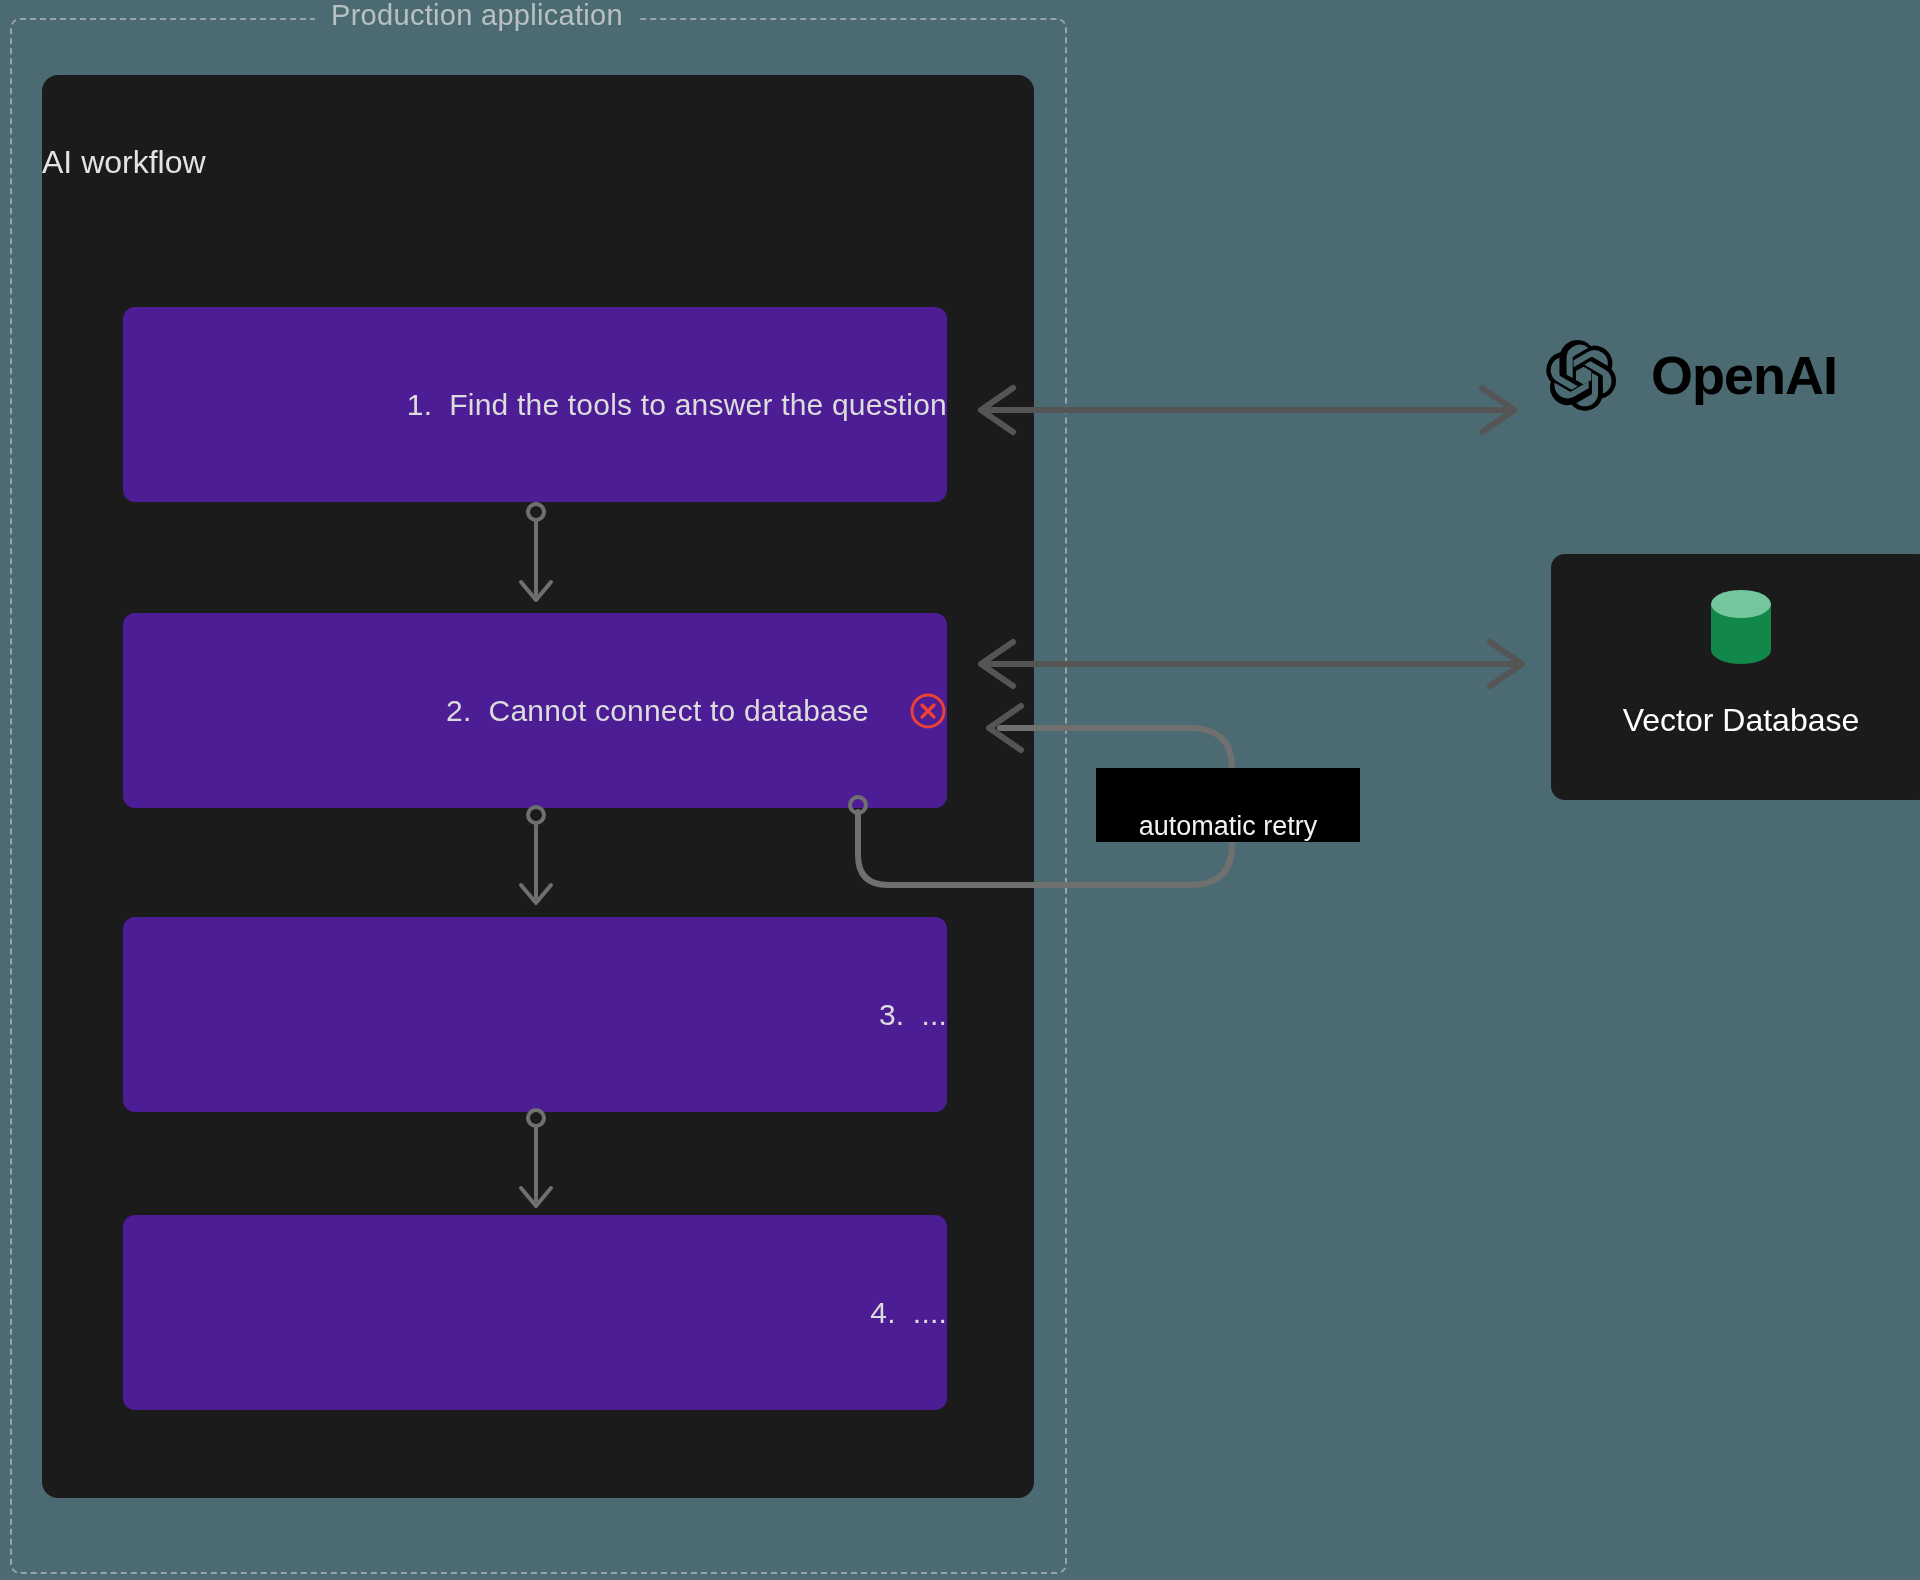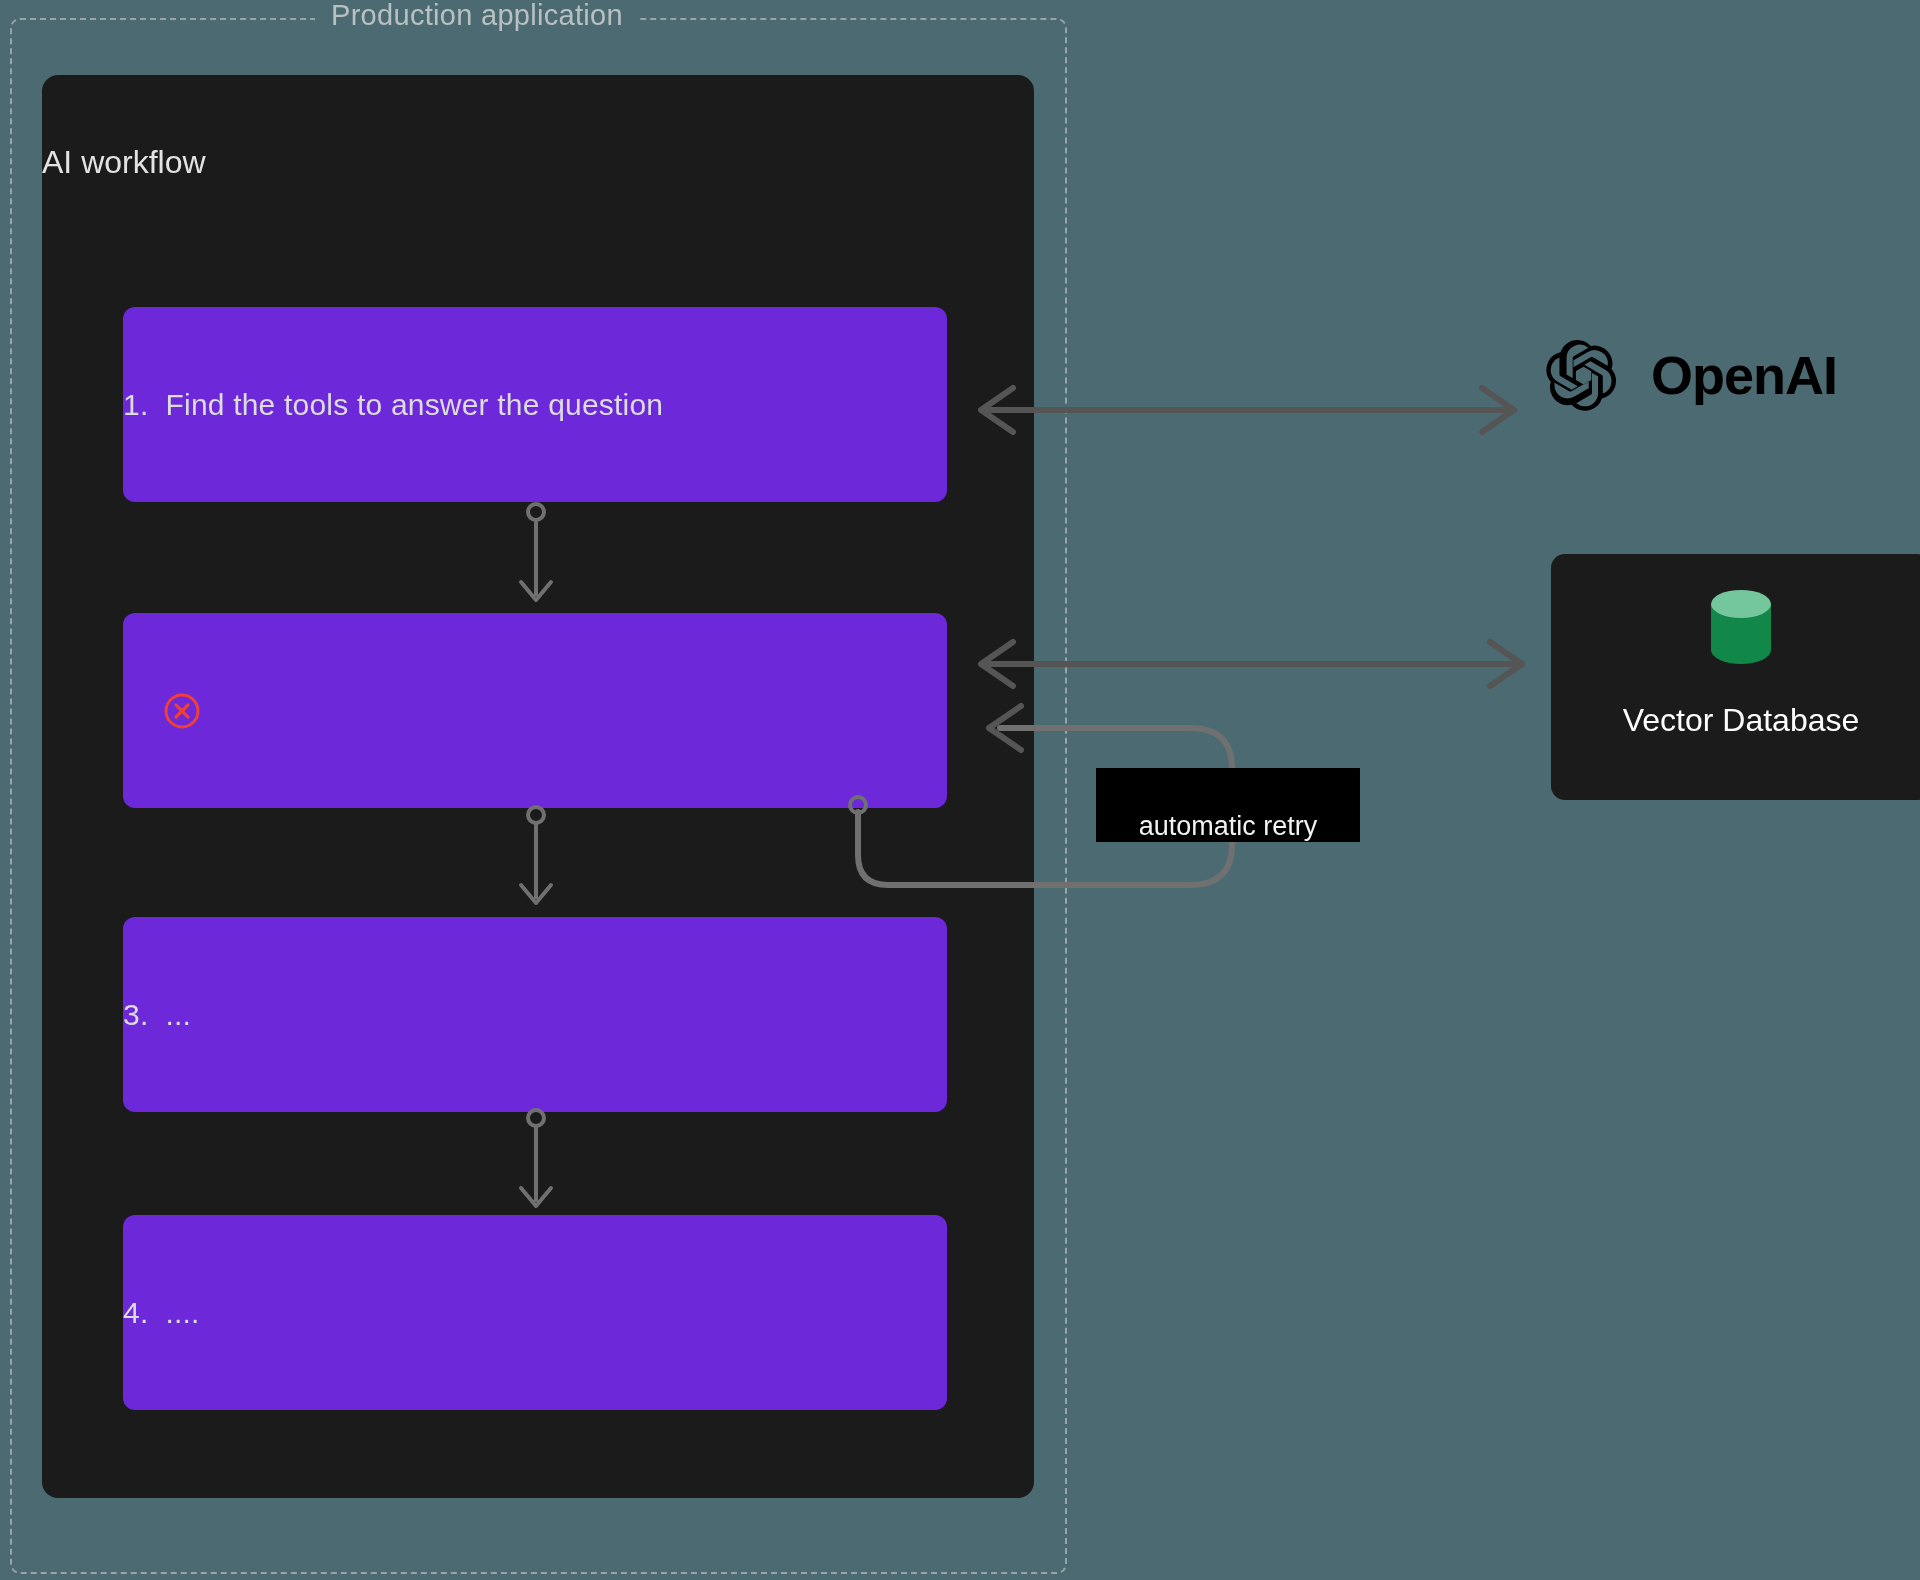--- a/index.html
+++ b/index.html
@@ -64,25 +64,25 @@
     font-size: 32px;
     line-height: 50px;
   }
   .workflow-heading .l2 { display: block; }
 
   
   .step {
     position: absolute;
     left: 123px;
     width: 824px;
-    background: #6d28d9;
+    background: #4c1d95;
     border-radius: 12px;
     display: flex;
     align-items: center;
-    justify-content: flex-start;
+    justify-content: flex-end;
   }
   .step-label {
     color: #dcdcdc;
     font-size: 30px;
     letter-spacing: .2px;
     white-space: pre;
   }
   #step-1 { top: 307px;  height: 195px; }
   #step-2 { top: 613px;  height: 195px; }
   #step-3 { top: 917px;  height: 195px; }
@@ -176,20 +176,21 @@
     <div class="workflow-heading">
       <span>AI workflow</span>
     </div>
   </div>
 
   <div class="step" id="step-1">
     <span class="step-label">1.  Find the tools to answer the question</span>
   </div>
 
   <div class="step" id="step-2">
+    <span class="step-label">2.  Cannot connect to database</span>
     <span class="error-badge">
       <svg width="38" height="38" viewBox="0 0 38 38">
         <circle cx="19" cy="19" r="16" fill="none" stroke="#ef4036" stroke-width="3"></circle>
         <path d="M13 13 L25 25 M25 13 L13 25" stroke="#ef4036" stroke-width="3.2" stroke-linecap="round"></path>
       </svg>
     </span>
   </div>
 
   <div class="step" id="step-3">
     <span class="step-label">3.  ...</span>

